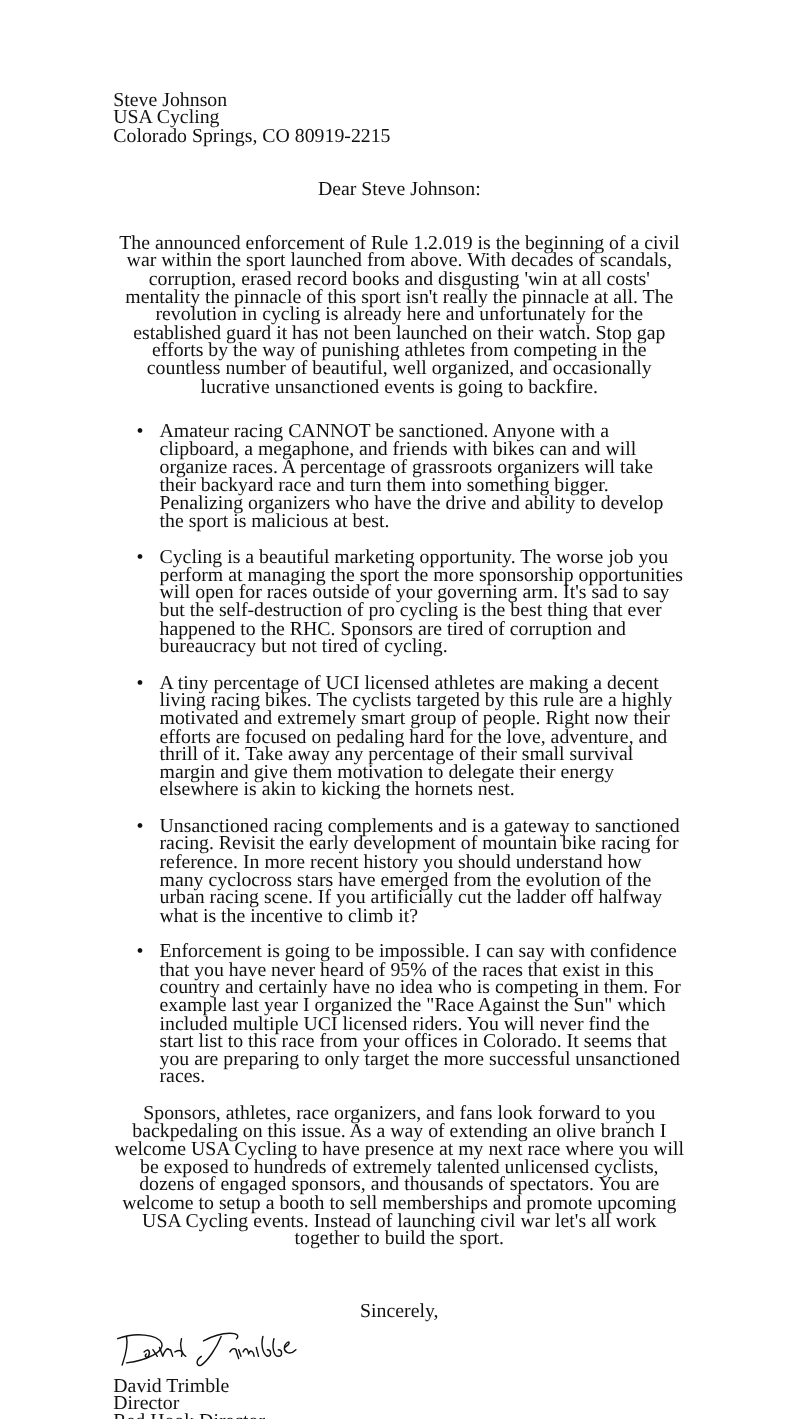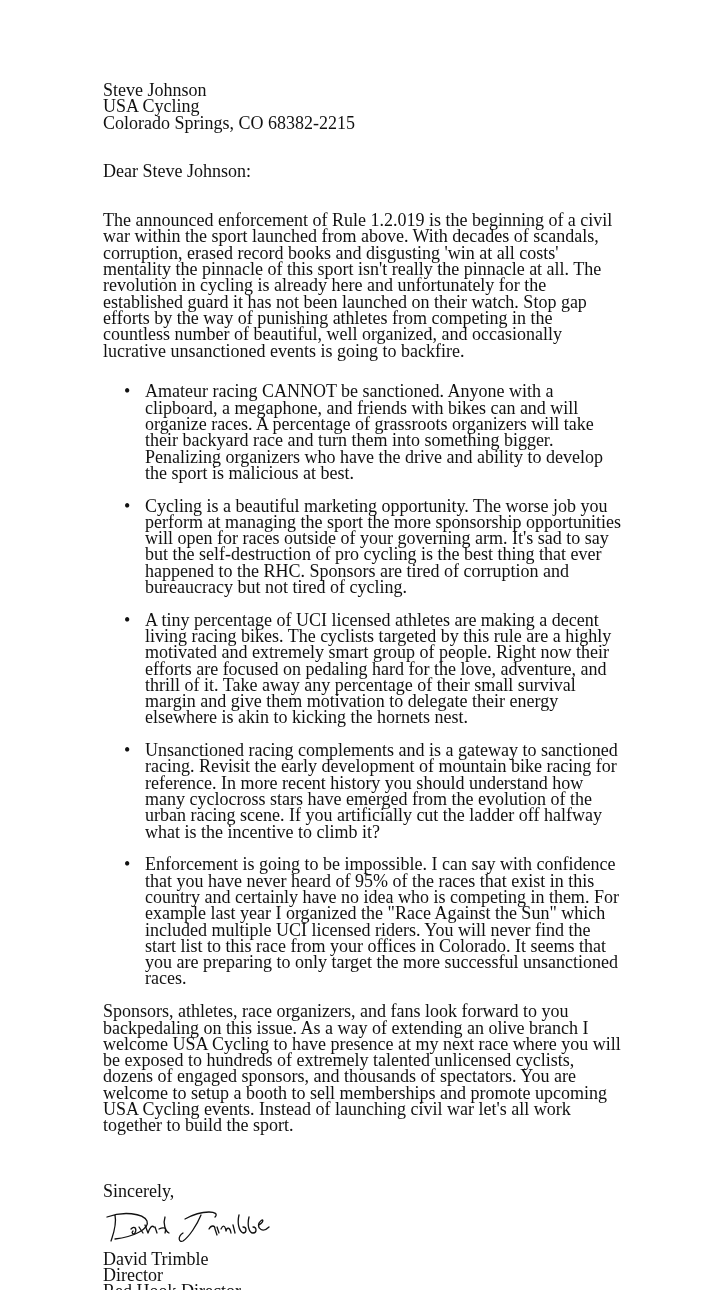--- a/index.html
+++ b/index.html
@@ -4,36 +4,36 @@
 <style>
   html, body { margin: 0; padding: 0; background: #ffffff; }
   body { width: 721px; height: 1290px; position: relative; overflow: hidden;
          font-family: "Liberation Serif", "DejaVu Serif", serif; color: #111; }
   .page { position: absolute; left: 103px; top: 82px; width: 520px;
           font-size: 18px; line-height: 16.3px; }
   .block { margin: 0; }
   .addr div { white-space: nowrap; }
   .gap1 { height: 32px; }
   .gap2 { height: 16.5px; }
-  .para { margin: 0; }
+  .para { margin: 0; text-align: center; }
   ul.bullets { list-style: none; margin: 0; padding: 0; }
   ul.bullets li { position: relative; padding-left: 42px; margin: 0 0 16.4px 0; }
   ul.bullets li:last-child { margin-bottom: 0; }
   ul.bullets li .dot { position: absolute; left: 21px; top: 0; }
   .closing-gap { height: 49px; }
   .sig { display: block; margin: 8px 0 4px 0; }
 </style>
 </head>
 <body>
 
 <div class="page">
   <div class="block addr">
     <div>Steve Johnson</div>
     <div>USA Cycling</div>
-    <div>Colorado Springs, CO 68382-2215</div>
+    <div>Colorado Springs, CO 80919-2215</div>
   </div>
 
   <div class="gap1"></div>
   <p class="para">Dear Steve Johnson:</p>
   <div class="gap2"></div>
 
   <div class="gap2"></div>
   <p class="para">The announced enforcement of Rule 1.2.019 is the beginning of a civil war within the sport launched from above. With decades of scandals, corruption, erased record books and disgusting 'win at all costs' mentality the pinnacle of this sport isn't really the pinnacle at all. The revolution in cycling is already here and unfortunately for the established guard it has not been launched on their watch. Stop gap efforts by the way of punishing athletes from competing in the countless number of beautiful, well organized, and occasionally lucrative unsanctioned events is going to backfire.</p>
   <div class="gap2"></div>
   <div style="height:8px"></div>

